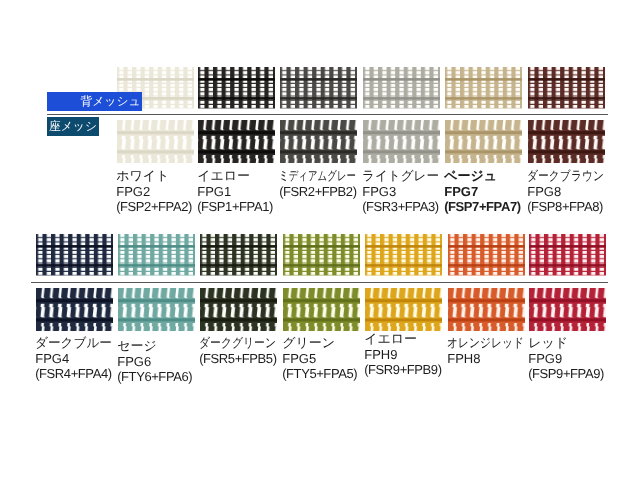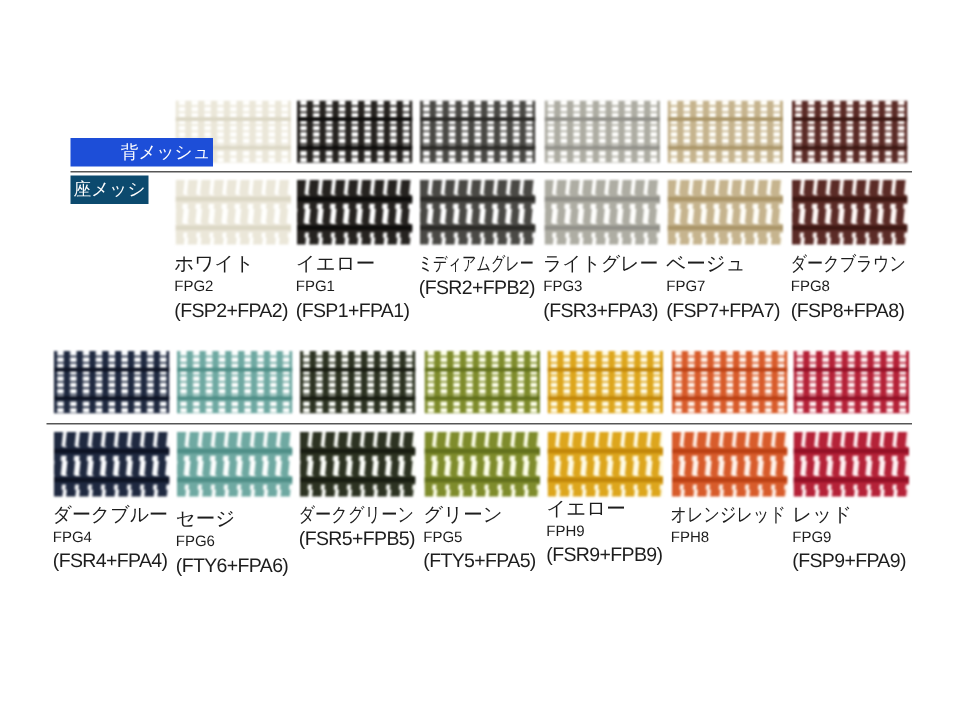--- a/index.html
+++ b/index.html
@@ -6,21 +6,21 @@
   body{width:640px;height:480px;background:#ffffff;overflow:hidden;
        font-family:"Liberation Sans",sans-serif;
        -webkit-font-smoothing:antialiased;text-rendering:geometricPrecision;}
   .page{position:relative;width:640px;height:480px;background:#fff;}
   .swatch{position:absolute;}
   .swatch svg{display:block;filter:blur(0.72px);}
   .divider{position:absolute;height:1px;}
   .rowlabel{position:absolute;font-size:11.8px;line-height:19px;text-align:center;color:#fff;}
   .caption{position:absolute;white-space:nowrap;}
   .cap-name{font-size:13px;line-height:13px;height:15.6px;transform-origin:0 50%;}
-  .cap-code{font-size:10px;line-height:13px;height:15.6px;}
+  .cap-code{font-size:13px;line-height:13px;height:15.6px;}
   .cap-combo{font-size:13px;line-height:13px;height:15.6px;letter-spacing:-0.42px;}
 </style>
 </head>
 <body>
 
 <div class="page">
   <div class="swatch-group">
     <div class="swatch back-mesh" style="left: 117px; top: 67px;">
         <svg width="77" height="41.5" viewBox="0 0 77 41.5">
           <defs>
@@ -256,21 +256,21 @@
     </div>
     <div class="caption" style="left: 279.2px; top: 169px; color: rgb(29, 29, 29);">
       <div class="cap-name" style="transform: scaleX(0.725453);">ミディアムグレー</div>
       <div class="cap-combo">(FSR2+FPB2)</div>
     </div>
     <div class="caption" style="left: 362.2px; top: 169px; color: rgb(29, 29, 29);">
       <div class="cap-name" style="transform: scaleX(0.968173);">ライトグレー</div>
       <div class="cap-code">FPG3</div>
       <div class="cap-combo">(FSR3+FPA3)</div>
     </div>
-    <div class="caption" style="left: 444.2px; top: 169px; color: rgb(29, 29, 29);">
+    <div class="caption" style="left: 444.2px; top: 169px; color: rgb(29, 29, 29); font-weight: bold;">
       <div class="cap-name">ベージュ</div>
       <div class="cap-code">FPG7</div>
       <div class="cap-combo">(FSP7+FPA7)</div>
     </div>
     <div class="caption" style="left: 527.2px; top: 169px; color: rgb(29, 29, 29);">
       <div class="cap-name" style="transform: scaleX(0.82949);">ダークブラウン</div>
       <div class="cap-code">FPG8</div>
       <div class="cap-combo">(FSP8+FPA8)</div>
     </div>
   </div>

